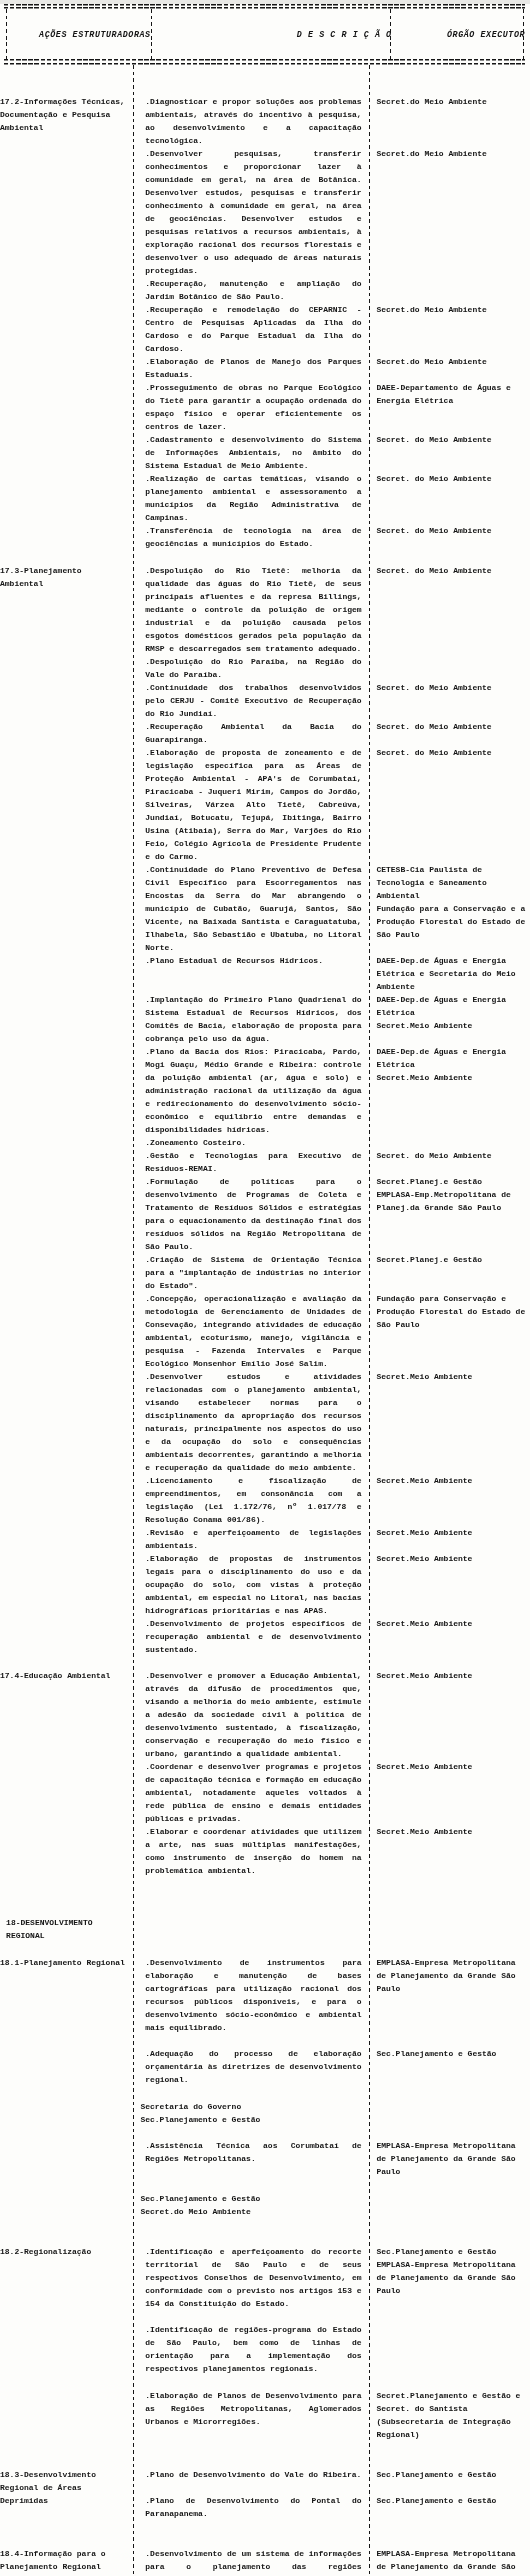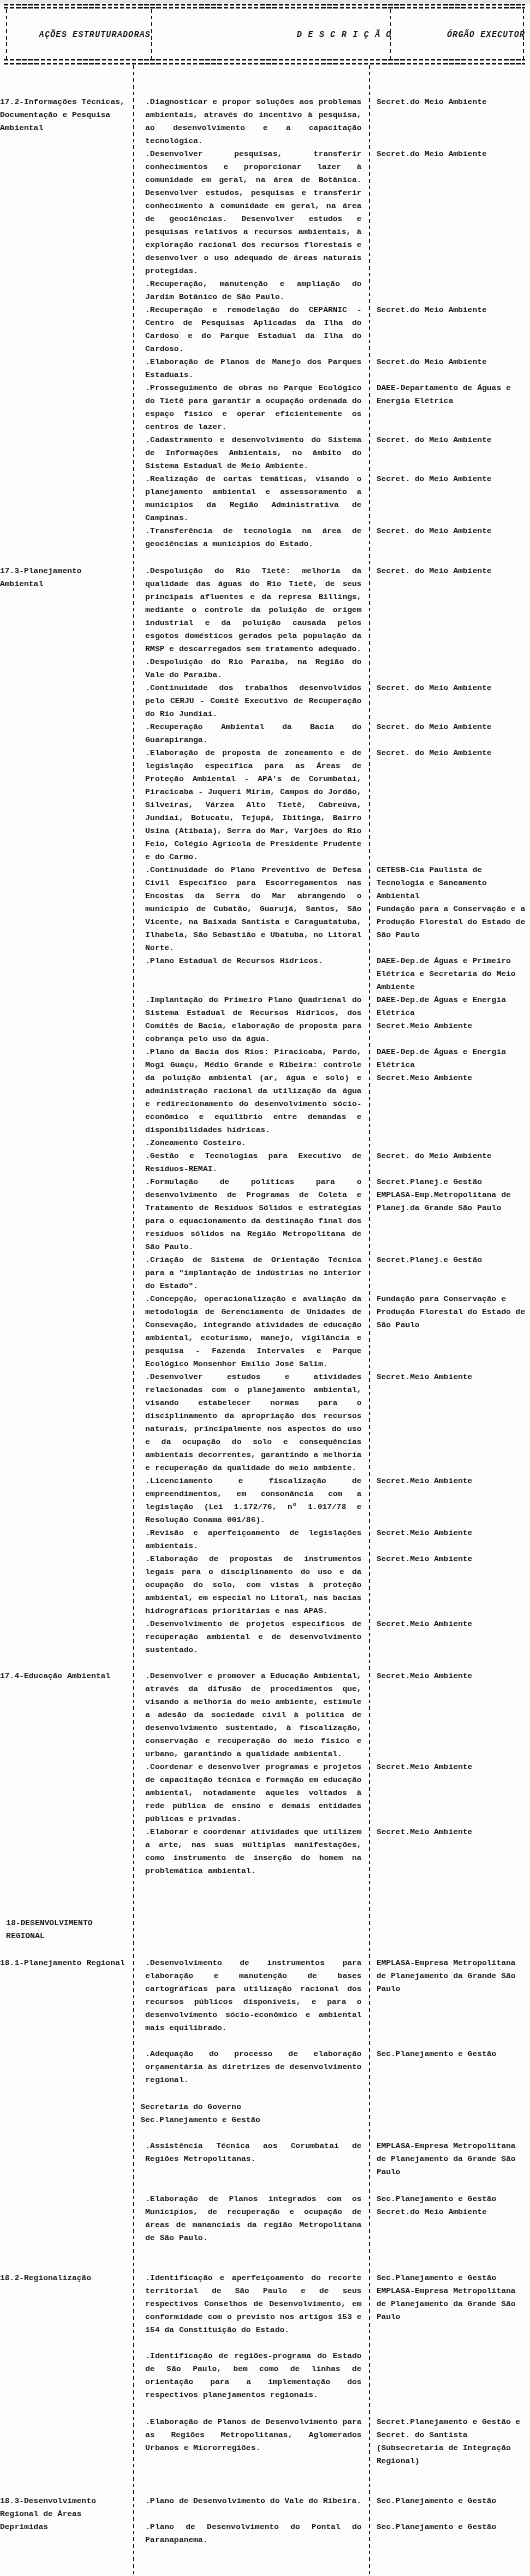--- a/index.html
+++ b/index.html
@@ -149,21 +149,21 @@
             <div class="desc" style="white-space: pre-line;">.Elaboração de proposta de zoneamento e de legislação específica para as Áreas de Proteção Ambiental - APA's de Corumbataí, Piracicaba - Juqueri Mirim, Campos do Jordão, Silveiras, Várzea Alto Tietê, Cabreúva, Jundiaí, Botucatu, Tejupá, Ibitinga, Bairro Usina (Atibaia), Serra do Mar, Varjões do Rio Feio, Colégio Agrícola de Presidente Prudente e do Carmo.</div>
             <div class="exec">Secret. do Meio Ambiente</div>
           </div>
           <div class="pair">
             <div class="desc" style="white-space: pre-line;">.Continuidade do Plano Preventivo de Defesa Civil Específico para Escorregamentos nas Encostas da Serra do Mar abrangendo o município de Cubatão, Guarujá, Santos, São Vicente, na Baixada Santista e Caraguatatuba, Ilhabela, São Sebastião e Ubatuba, no Litoral Norte.</div>
             <div class="exec">CETESB-Cia Paulista de Tecnologia e Saneamento Ambiental
 Fundação para a Conservação e a Produção Florestal do Estado de São Paulo</div>
           </div>
           <div class="pair">
             <div class="desc" style="white-space: pre-line;">.Plano Estadual de Recursos Hídricos.</div>
-            <div class="exec">DAEE-Dep.de Águas e Primeiro Elétrica e Secretaria do Meio Ambiente</div>
+            <div class="exec">DAEE-Dep.de Águas e Energia Elétrica e Secretaria do Meio Ambiente</div>
           </div>
           <div class="pair">
             <div class="desc" style="white-space: pre-line;">.Implantação do Primeiro Plano Quadrienal do Sistema Estadual de Recursos Hídricos, dos Comitês de Bacia, elaboração de proposta para cobrança pelo uso da água.</div>
             <div class="exec">DAEE-Dep.de Águas e Energia Elétrica
 Secret.Meio Ambiente</div>
           </div>
           <div class="pair">
             <div class="desc" style="white-space: pre-line;">.Plano da Bacia dos Rios: Piracicaba, Pardo, Mogi Guaçu, Médio Grande e Ribeira: controle da poluição ambiental (ar, água e solo) e administração racional da utilização da água e redirecionamento do desenvolvimento sócio-econômico e equilíbrio entre demandas e disponibilidades hídricas.</div>
             <div class="exec">DAEE-Dep.de Águas e Energia Elétrica
 Secret.Meio Ambiente</div>
@@ -245,21 +245,20 @@
           </div>
           <div class="pair">
             <div class="exec">Secretaria do Governo
 Sec.Planejamento e Gestão</div>
           </div>
           <div class="pair">
             <div class="desc" style="white-space: pre-line;">.Assistência Técnica aos Corumbataí de Regiões Metropolitanas.</div>
             <div class="exec">EMPLASA-Empresa Metropolitana de Planejamento da Grande São Paulo</div>
           </div>
           <div class="pair">
-            <div class="desc" style="white-space: pre-line;">.Elaboração de Planos integrados com os Municípios, de recuperação e ocupação de áreas de mananciais da região Metropolitana de São Paulo.</div>
             <div class="exec">Sec.Planejamento e Gestão
 Secret.do Meio Ambiente</div>
           </div>
         </div>
       </div>
       <div class="row entry lvl1 spaced">
         <div class="cell-action" style="white-space: pre-line;">18.2-Regionalização</div>
         <div class="cell-items">
           <div class="pair">
             <div class="desc" style="white-space: pre-line;">.Identificação e aperfeiçoamento do recorte territorial de São Paulo e de seus respectivos Conselhos de Desenvolvimento, em conformidade com o previsto nos artigos 153 e 154 da Constituição do Estado.</div>

